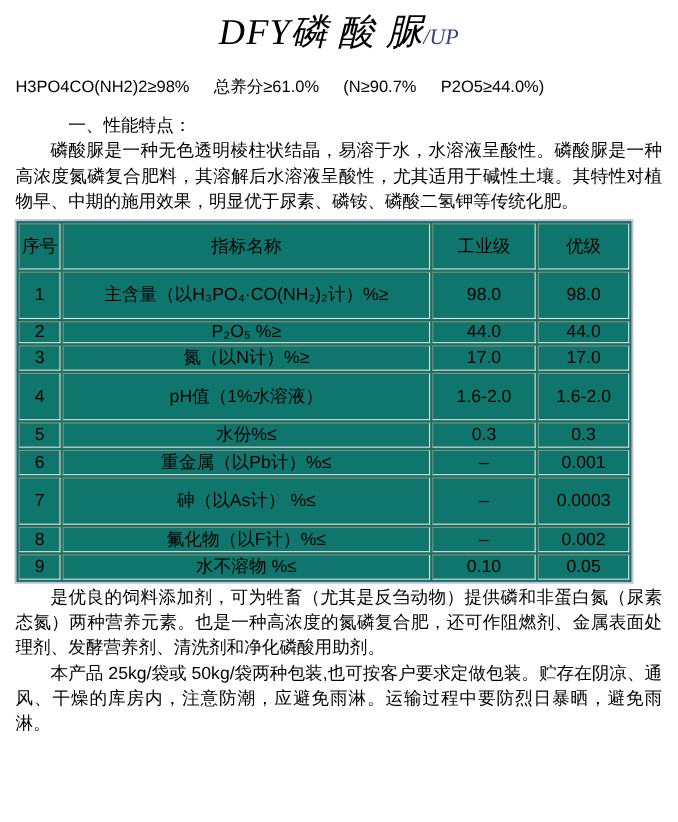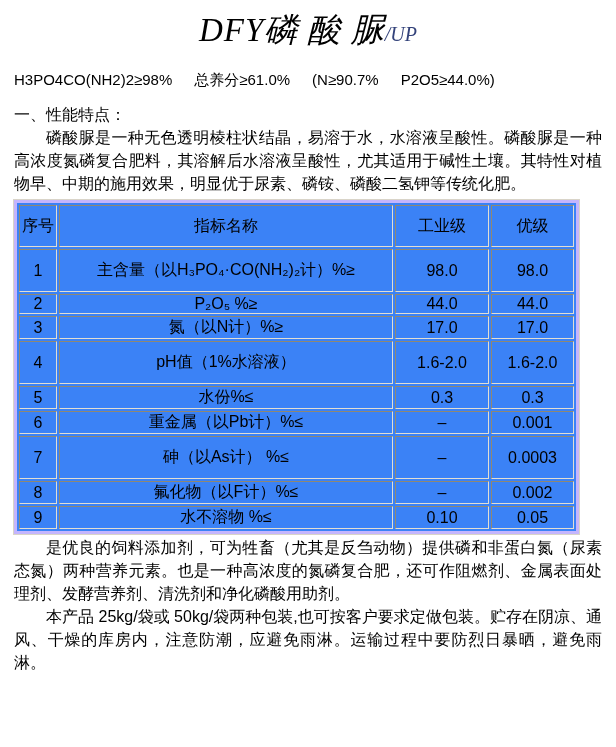--- a/index.html
+++ b/index.html
@@ -34,39 +34,40 @@
     white-space:nowrap;
   }
   .formula span{margin-right:22px;}
   .formula span:last-child{margin-right:0;}
 
   
   .sec-heading{
     font-size:16px;
     line-height:23px;
     margin-top:9px;
+    margin-left:48px;
   }
   .sec-heading.tight{margin-top:1px;}
   p.body{
     margin:0;
     font-size:16px;
     line-height:23px;
     text-indent:2em;
     text-align:justify;
   }
 
   
   table.spec-table{
     width:561px;
     margin:5px 0 2px 0;
     border-collapse:separate;
     border-spacing:2px;
-    border:3px solid #c4b5fd;
+    border:1px solid #c4b5fd;
     outline:1px solid #d9d4c8;
-    background:#3b82f6;
+    background:#0f766e;
     table-layout:fixed;
   }
   .spec-table col.c0{width:38px;}
   .spec-table col.c1{width:334px;}
   .spec-table col.c2{width:94px;}
   .spec-table col.c3{width:83px;}
   .spec-table th,.spec-table td{
     border:1px solid;
     border-color:#8f8873 #e2ded2 #e2ded2 #8f8873;
     text-align:center;

